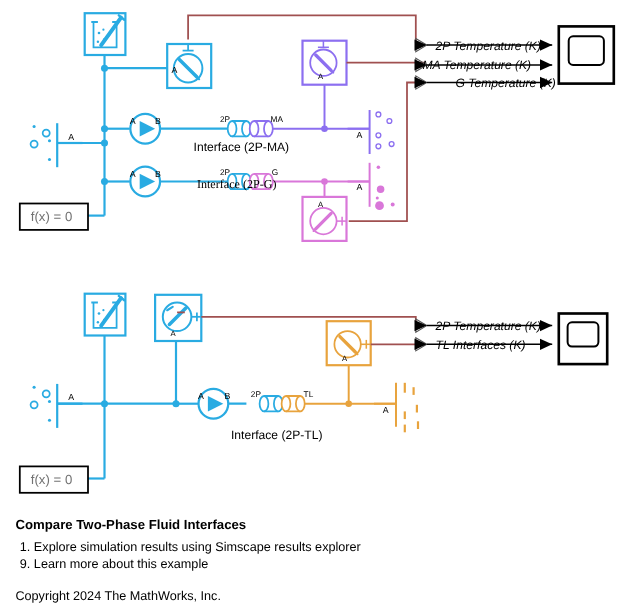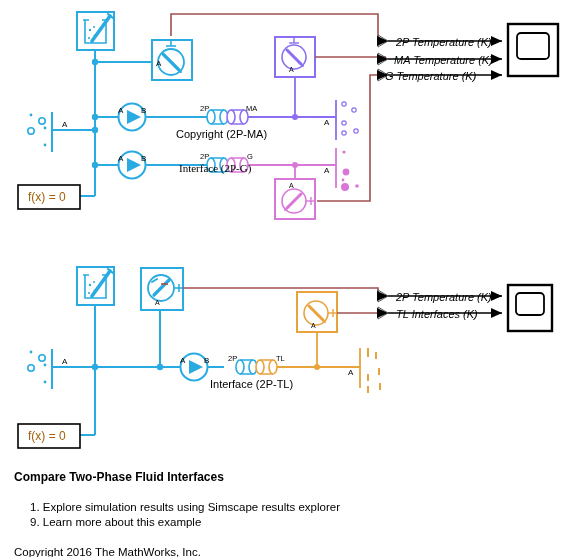--- a/index.html
+++ b/index.html
@@ -30,36 +30,36 @@
     font-size: 11px;
     color: #000;
     font-style: italic;
   }
   .blk-label {
     font-size: 11px;
     color: #000;
   }
   .fx-label {
     font-size: 12px;
-    color: #a16207;
+    color: #737373;
   }
   #footer {
     position: absolute;
     left: 14px;
     top: 470px;
     width: 530px;
   }
   #footer h1 {
     font-size: 12px;
     font-weight: bold;
     margin: 0 0 7px 0;
     font-family: "Liberation Sans", sans-serif;
   }
   #footer ol {
-    margin: 16px;
+    margin: 4px;
     padding: 0;
     list-style: none;
   }
   #footer li {
     font-size: 11.5px;
     line-height: 15px;
     font-family: "Liberation Sans", sans-serif;
   }
   #copyright {
     margin-top: 15px;
@@ -410,38 +410,38 @@
 
     <g>
       <rect x="508" y="285" width="44" height="46" fill="#ffffff" stroke="#000000" stroke-width="2.4"></rect>
       <rect x="516" y="293" width="28" height="22" rx="4" fill="#ffffff" stroke="#000000" stroke-width="1.8"></rect>
     </g>
   </g>
 </svg>
 
 <div class="txt fx-label" style="left:28px; top:190px;">f(x) = 0</div>
 
-<div class="txt blk-label" style="left:176px; top:128px;">Copyright (2P-MA)</div>
+<div class="txt blk-label" style="left:176px; top:128px;">Interface (2P-MA)</div>
 
 <div class="txt blk-label" style="left:179px; top:162px;font-family:Liberation Serif, serif;">Interface (2P-G)</div>
 
 <div class="txt sig-label" style="left:396px; top:36px;">2P Temperature (K)</div>
 
-<div class="txt sig-label" style="left:394px; top:54px;">MA Temperature (K)</div>
-
-<div class="txt sig-label" style="left:385px; top:70px;">G Temperature (K)</div>
+<div class="txt sig-label" style="left:384px; top:54px;">MA Temperature (K)</div>
+
+<div class="txt sig-label" style="left:414px; top:70px;">G Temperature (K)</div>
 
 <div class="txt fx-label" style="left:28px; top:429px;">f(x) = 0</div>
 
-<div class="txt blk-label" style="left:210px; top:378px;text-align:right;">Interface (2P-TL)</div>
+<div class="txt blk-label" style="left:210px; top:390px;text-align:right;">Interface (2P-TL)</div>
 
 <div class="txt sig-label" style="left:396px; top:291px;">2P Temperature (K)</div>
 
 <div class="txt sig-label" style="left:396px; top:308px;">TL Interfaces (K)</div>
 
 <div id="footer">
   <h1>Compare Two-Phase Fluid Interfaces</h1>
   <ol>
     <li>1. Explore simulation results using Simscape results explorer</li>
     <li>9. Learn more about this example</li>
   </ol>
-  <div id="copyright">Copyright 2016 The MathWorks, Inc.</div>
+  <div id="copyright">Copyright 2024 The MathWorks, Inc.</div>
 </div>
 
 </body></html>

